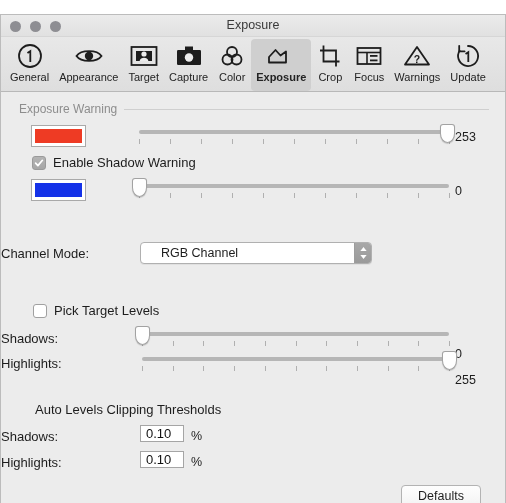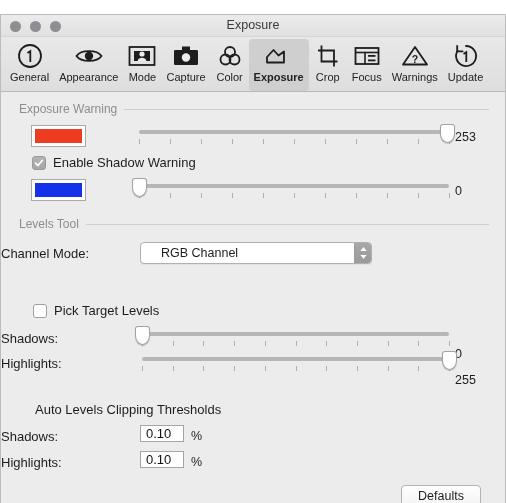--- a/index.html
+++ b/index.html
@@ -299,21 +299,21 @@
 
     <div class="tb-item">
       <span class="tb-icon">
         <svg width="28" height="24" viewBox="0 0 28 24">
           <rect x="1.5" y="3" width="25" height="18" fill="none" stroke="#1d1d1d" stroke-width="1.8"></rect>
           <rect x="6" y="7" width="16" height="10" fill="#1d1d1d"></rect>
           <circle cx="14" cy="10" r="2.6" fill="#ececec"></circle>
           <path d="M9.6 17 C 10.4 12.8, 17.6 12.8, 18.4 17 Z" fill="#ececec"></path>
         </svg>
       </span>
-      <span class="tb-label">Mode</span>
+      <span class="tb-label">Target</span>
     </div>
 
     <div class="tb-item">
       <span class="tb-icon">
         <svg width="28" height="24" viewBox="0 0 28 24">
           <rect x="10" y="2.5" width="8" height="3.5" fill="#1d1d1d"></rect>
           <rect x="2" y="6" width="24" height="15" rx="1.2" fill="#1d1d1d"></rect>
           <circle cx="14" cy="13.5" r="4.2" fill="#ececec"></circle>
         </svg>
       </span>
@@ -441,24 +441,20 @@
           <i style="left: 60%;"></i>
           <i style="left: 70%;"></i>
           <i style="left: 80%;"></i>
           <i style="left: 90%;"></i>
           <i style="left: 100%;"></i>
         </div>
       <div class="thumb" id="thumb-sh" style="left: 0%;"></div>
     </div>
     <div class="val-label" style="left:454px; top:92px;">0</div>
 
-    <div class="sec-header" style="left:18px; top:125px; width:470px;">
-      <span class="sec-title">Levels Tool</span>
-      <span class="sec-rule"></span>
-    </div>
 
     <div class="form-label" style="left:0px; top:154px; width:133px;">Channel Mode:</div>
 
     <div class="popup" style="left:139px; top:150px; width:232px;padding-left:13px;">
       <span class="pv">RGB Channel</span>
       <span class="stepper">
         <svg width="9" height="16" viewBox="0 0 9 16">
           <path d="M4.5 2 L7.6 6 L1.4 6 Z" fill="#ffffff"></path>
           <path d="M4.5 14 L7.6 10 L1.4 10 Z" fill="#ffffff"></path>
         </svg>

